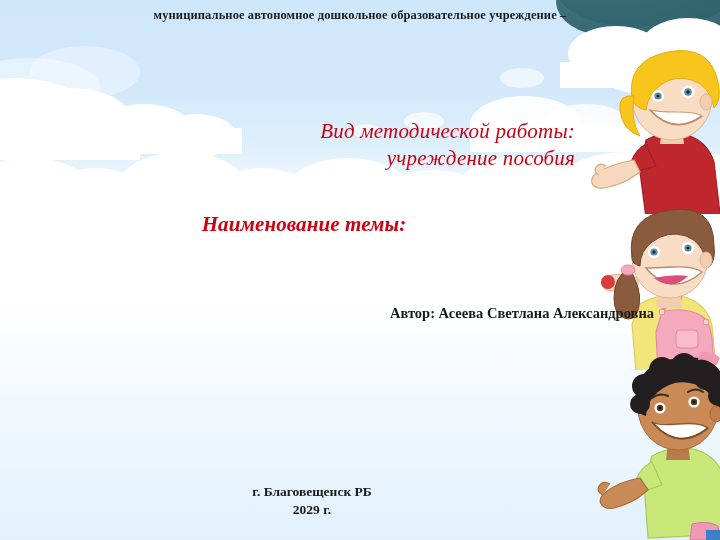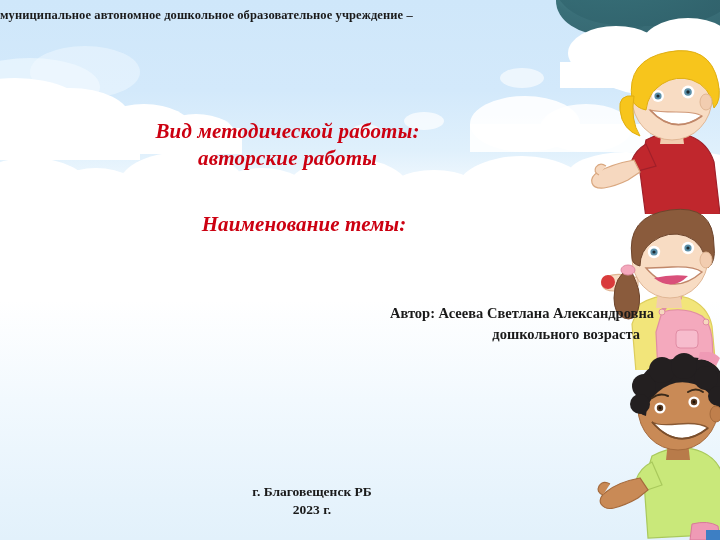--- a/index.html
+++ b/index.html
@@ -50,37 +50,38 @@
     border-radius: 50%;
     opacity: 0.97;
   }
 
   
   .header {
     position: absolute;
     left: 0;
     top: 7px;
     width: 720px;
+    text-align: center;
     font-size: 12.5px;
     font-weight: bold;
     line-height: 16px;
     color: #1a1a1a;
     letter-spacing: 0.1px;
   }
 
   .title-block {
     position: absolute;
     left: 0;
     top: 118px;
     width: 575px;
-    text-align: center;
+    text-align: right;
     color: #cc0011;
     font-size: 21px;
     font-style: italic;
-    font-weight: bold;
+    font-weight: normal;
     line-height: 27px;
     letter-spacing: 0.2px;
   }
 
   .theme-block {
     position: absolute;
     left: 0;
     top: 211px;
     width: 608px;
     text-align: center;
@@ -304,30 +305,29 @@
       <path d="M104 0 q12 -2 20 6 l-4 8 q-10 -8 -18 -6 z" fill="#ef9ab5"></path>
     </svg>
   </div>
 
   <div class="header">
     <div>муниципальное автономное дошкольное образовательное учреждение –</div>
   </div>
 
   <div class="title-block">
     <div>Вид методической работы:</div>
-    <div>авторские работы</div>
+    <div>учреждение пособия</div>
   </div>
 
   <div class="theme-block">
     <div>Наименование темы:</div>
   </div>
 
   <div class="author-block">
     <div class="line-author">Автор:  Асеева Светлана Александровна</div>
-    <div class="line-group2">дошкольного  возраста</div>
   </div>
 
   <div class="footer-block">
     <div>г. Благовещенск РБ</div>
-    <div>2023 г.</div>
+    <div>2029 г.</div>
   </div>
 
 </div>
 
 </body></html>

